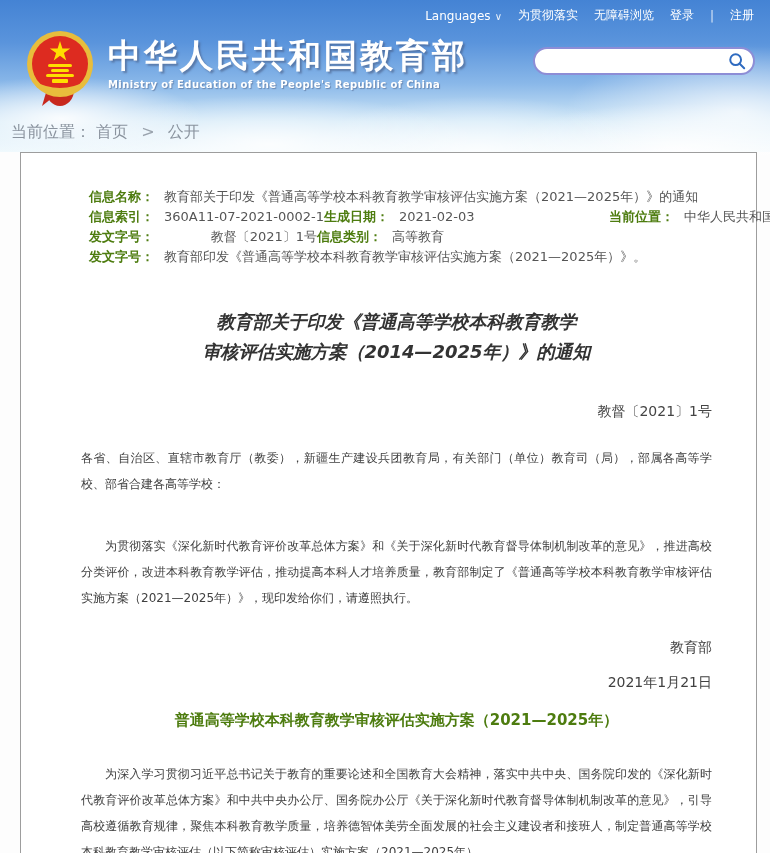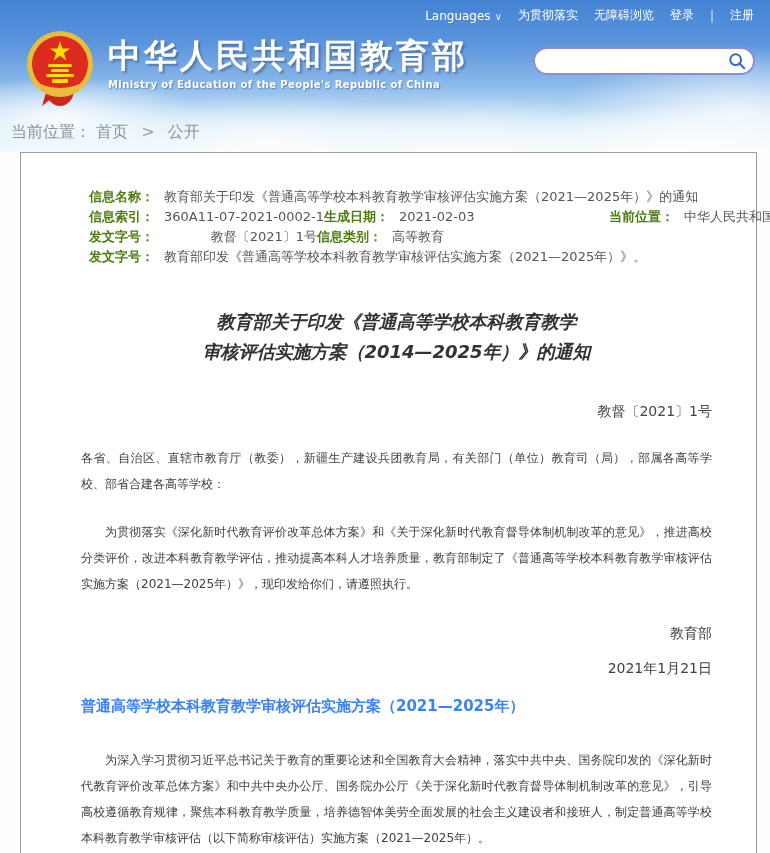--- a/index.html
+++ b/index.html
@@ -52,24 +52,24 @@
   .cell-mid { display:inline-block; min-width:153px;text-align:right; }
   .cell-mid2 { display:inline-block; min-width:118px; }
   .gap-col { display:inline-block; width:92px; }
 
   .article { padding:0 44px 0 60px; color:#404040; }
   .doc-title { margin-top:40px; text-align:center; font-size:18px; font-weight:bold;
     color:#333; line-height:30px;font-style:italic; }
   .doc-number-line { margin-top:36px; text-align:right; font-size:14px; color:#444; }
   .para { font-size:12px; line-height:26px; text-align:justify; }
   .salutation { margin-top:24px; }
-  .p1 { margin-top:22px; text-indent:2em; }
+  .p1 { margin-top:36px; text-indent:2em; }
   .signer-line { margin-top:28px; text-align:right; font-size:14px; }
   .date-line { margin-top:17px; text-align:right; font-size:14px; }
-  .plan-title { margin-top:19px; text-align:left; font-size:15px; font-weight:bold; color:#3b82f6; }
+  .plan-title { margin-top:19px; text-align:center; font-size:15px; font-weight:bold; color:#4d7c0f; }
   .p2 { margin-top:31px; text-indent:2em; }
 </style>
 </head>
 <body>
 
 <div class="header">
   <div class="sun-glow"></div>
 
   <div class="top-nav">
     <a><span>Languages</span><span class="chev">∨</span></a>

